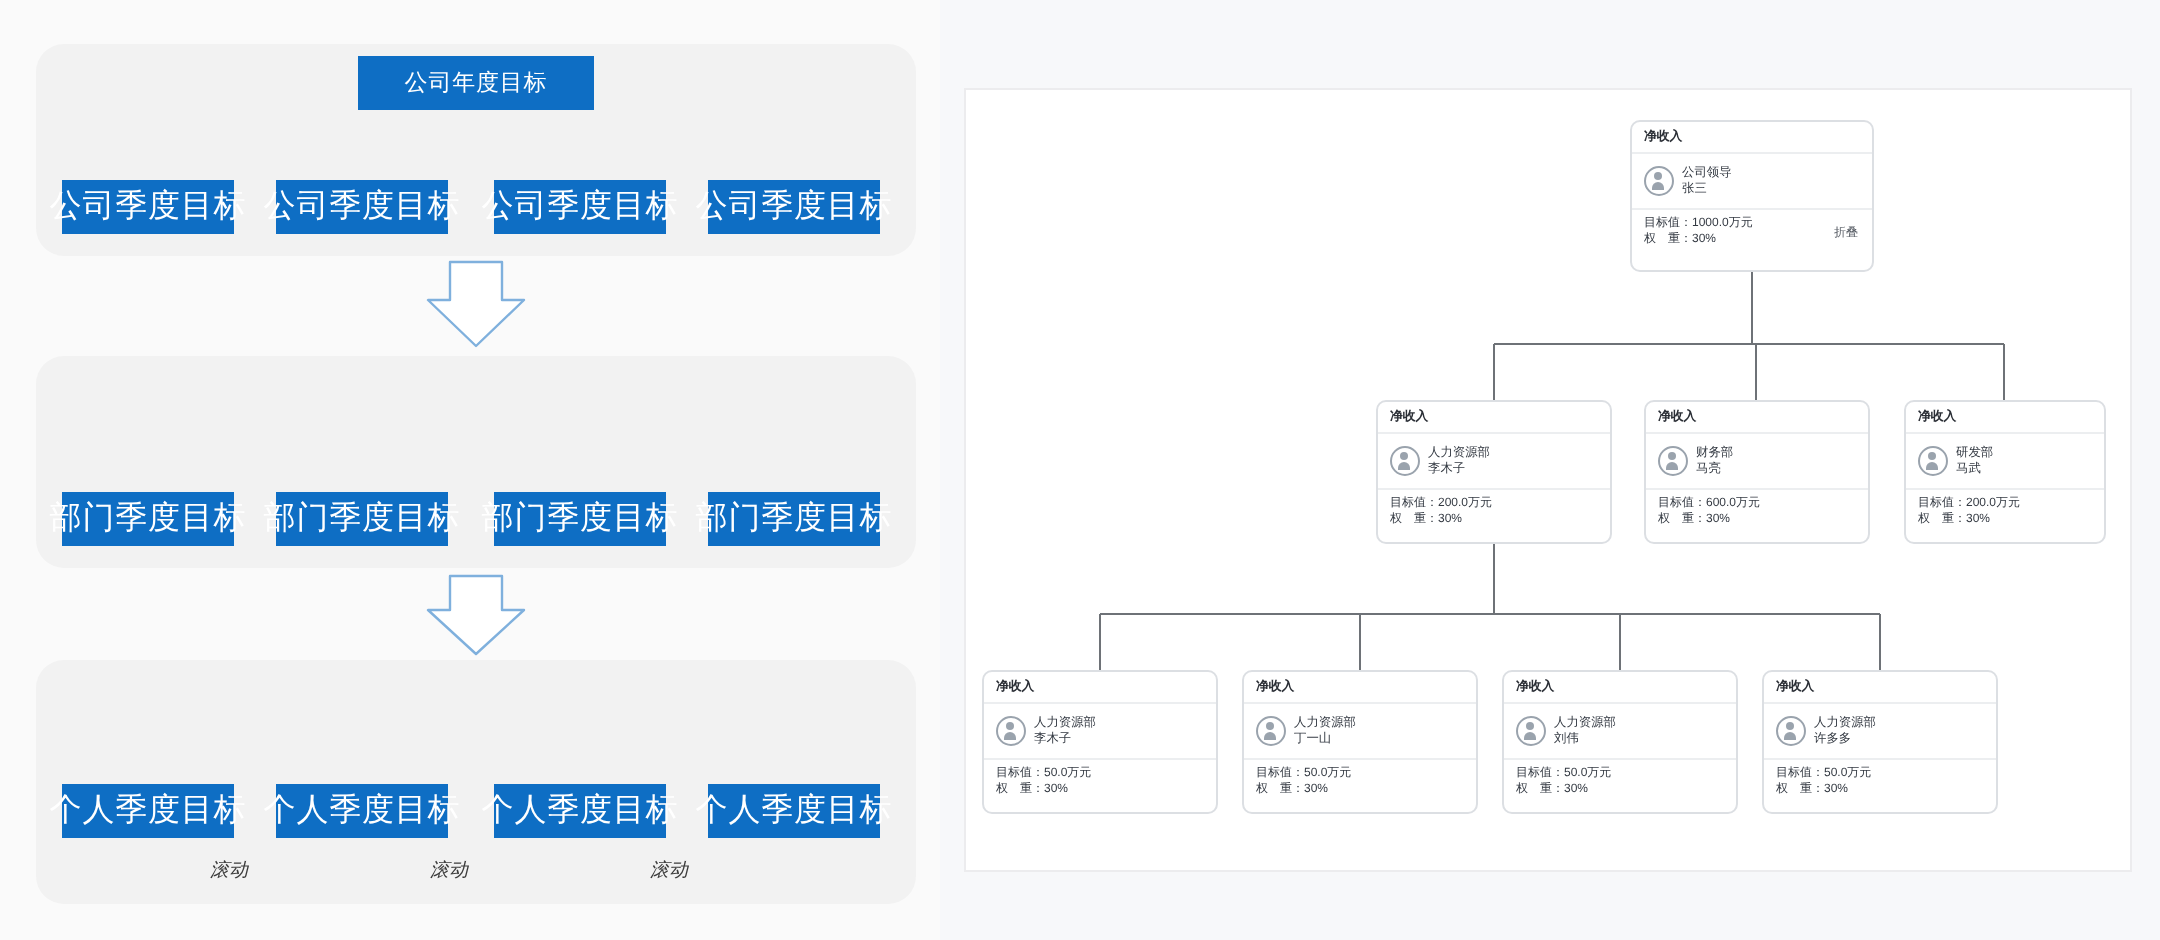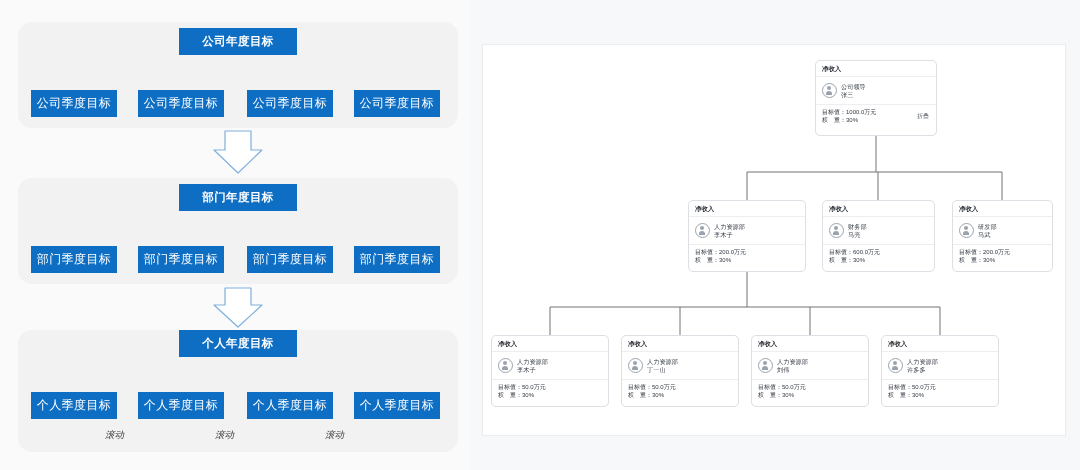--- a/index.html
+++ b/index.html
@@ -13,25 +13,25 @@
 
   
   .left-panel{position:absolute;left:0;top:0;width:470px;height:470px;background:#fafafa;}
   .tier{position:absolute;left:18px;width:440px;background:#f2f2f2;border-radius:14px;}
   .tier-1{top:22px;height:106px;}
   .tier-2{top:178px;height:106px;}
   .tier-3{top:330px;height:122px;}
 
   .node{
     position:absolute;background:#0e6ec4;color:#ffffff;
-    font-size:12px;letter-spacing:.4px;
+    font-size:16px;letter-spacing:.4px;
     display:flex;align-items:center;justify-content:center;
     box-sizing:border-box;white-space:nowrap;
   }
-  .node-root{width:118px;height:27px;font-weight:bold;font-size:11.5px;}
+  .node-root{width:118px;height:27px;font-weight:normal;font-size:11.5px;}
   .node-leaf{width:86px;height:27px;}
 
   
   .t1-root{left:179px;top:28px;}
   .t1-c0{left:31px;top:90px;}
   .t1-c1{left:138px;top:90px;}
   .t1-c2{left:247px;top:90px;}
   .t1-c3{left:354px;top:90px;}
   
   .t2-root{left:179px;top:184px;}
@@ -171,27 +171,25 @@
     <div class="tier tier-1"></div>
     <div class="tier tier-2"></div>
     <div class="tier tier-3"></div>
 
     <div class="node node-root t1-root">公司年度目标</div>
     <div class="node node-leaf t1-c0">公司季度目标</div>
     <div class="node node-leaf t1-c1">公司季度目标</div>
     <div class="node node-leaf t1-c2">公司季度目标</div>
     <div class="node node-leaf t1-c3">公司季度目标</div>
 
-    <div class="node node-root t2-root">部门年度目标</div>
     <div class="node node-leaf t2-c0">部门季度目标</div>
     <div class="node node-leaf t2-c1">部门季度目标</div>
     <div class="node node-leaf t2-c2">部门季度目标</div>
     <div class="node node-leaf t2-c3">部门季度目标</div>
 
-    <div class="node node-root t3-root">个人年度目标</div>
     <div class="node node-leaf t3-c0">个人季度目标</div>
     <div class="node node-leaf t3-c1">个人季度目标</div>
     <div class="node node-leaf t3-c2">个人季度目标</div>
     <div class="node node-leaf t3-c3">个人季度目标</div>
 
     <div class="scroll-label sl-0">滚动</div>
     <div class="scroll-label sl-1">滚动</div>
     <div class="scroll-label sl-2">滚动</div>
   </div>
 

